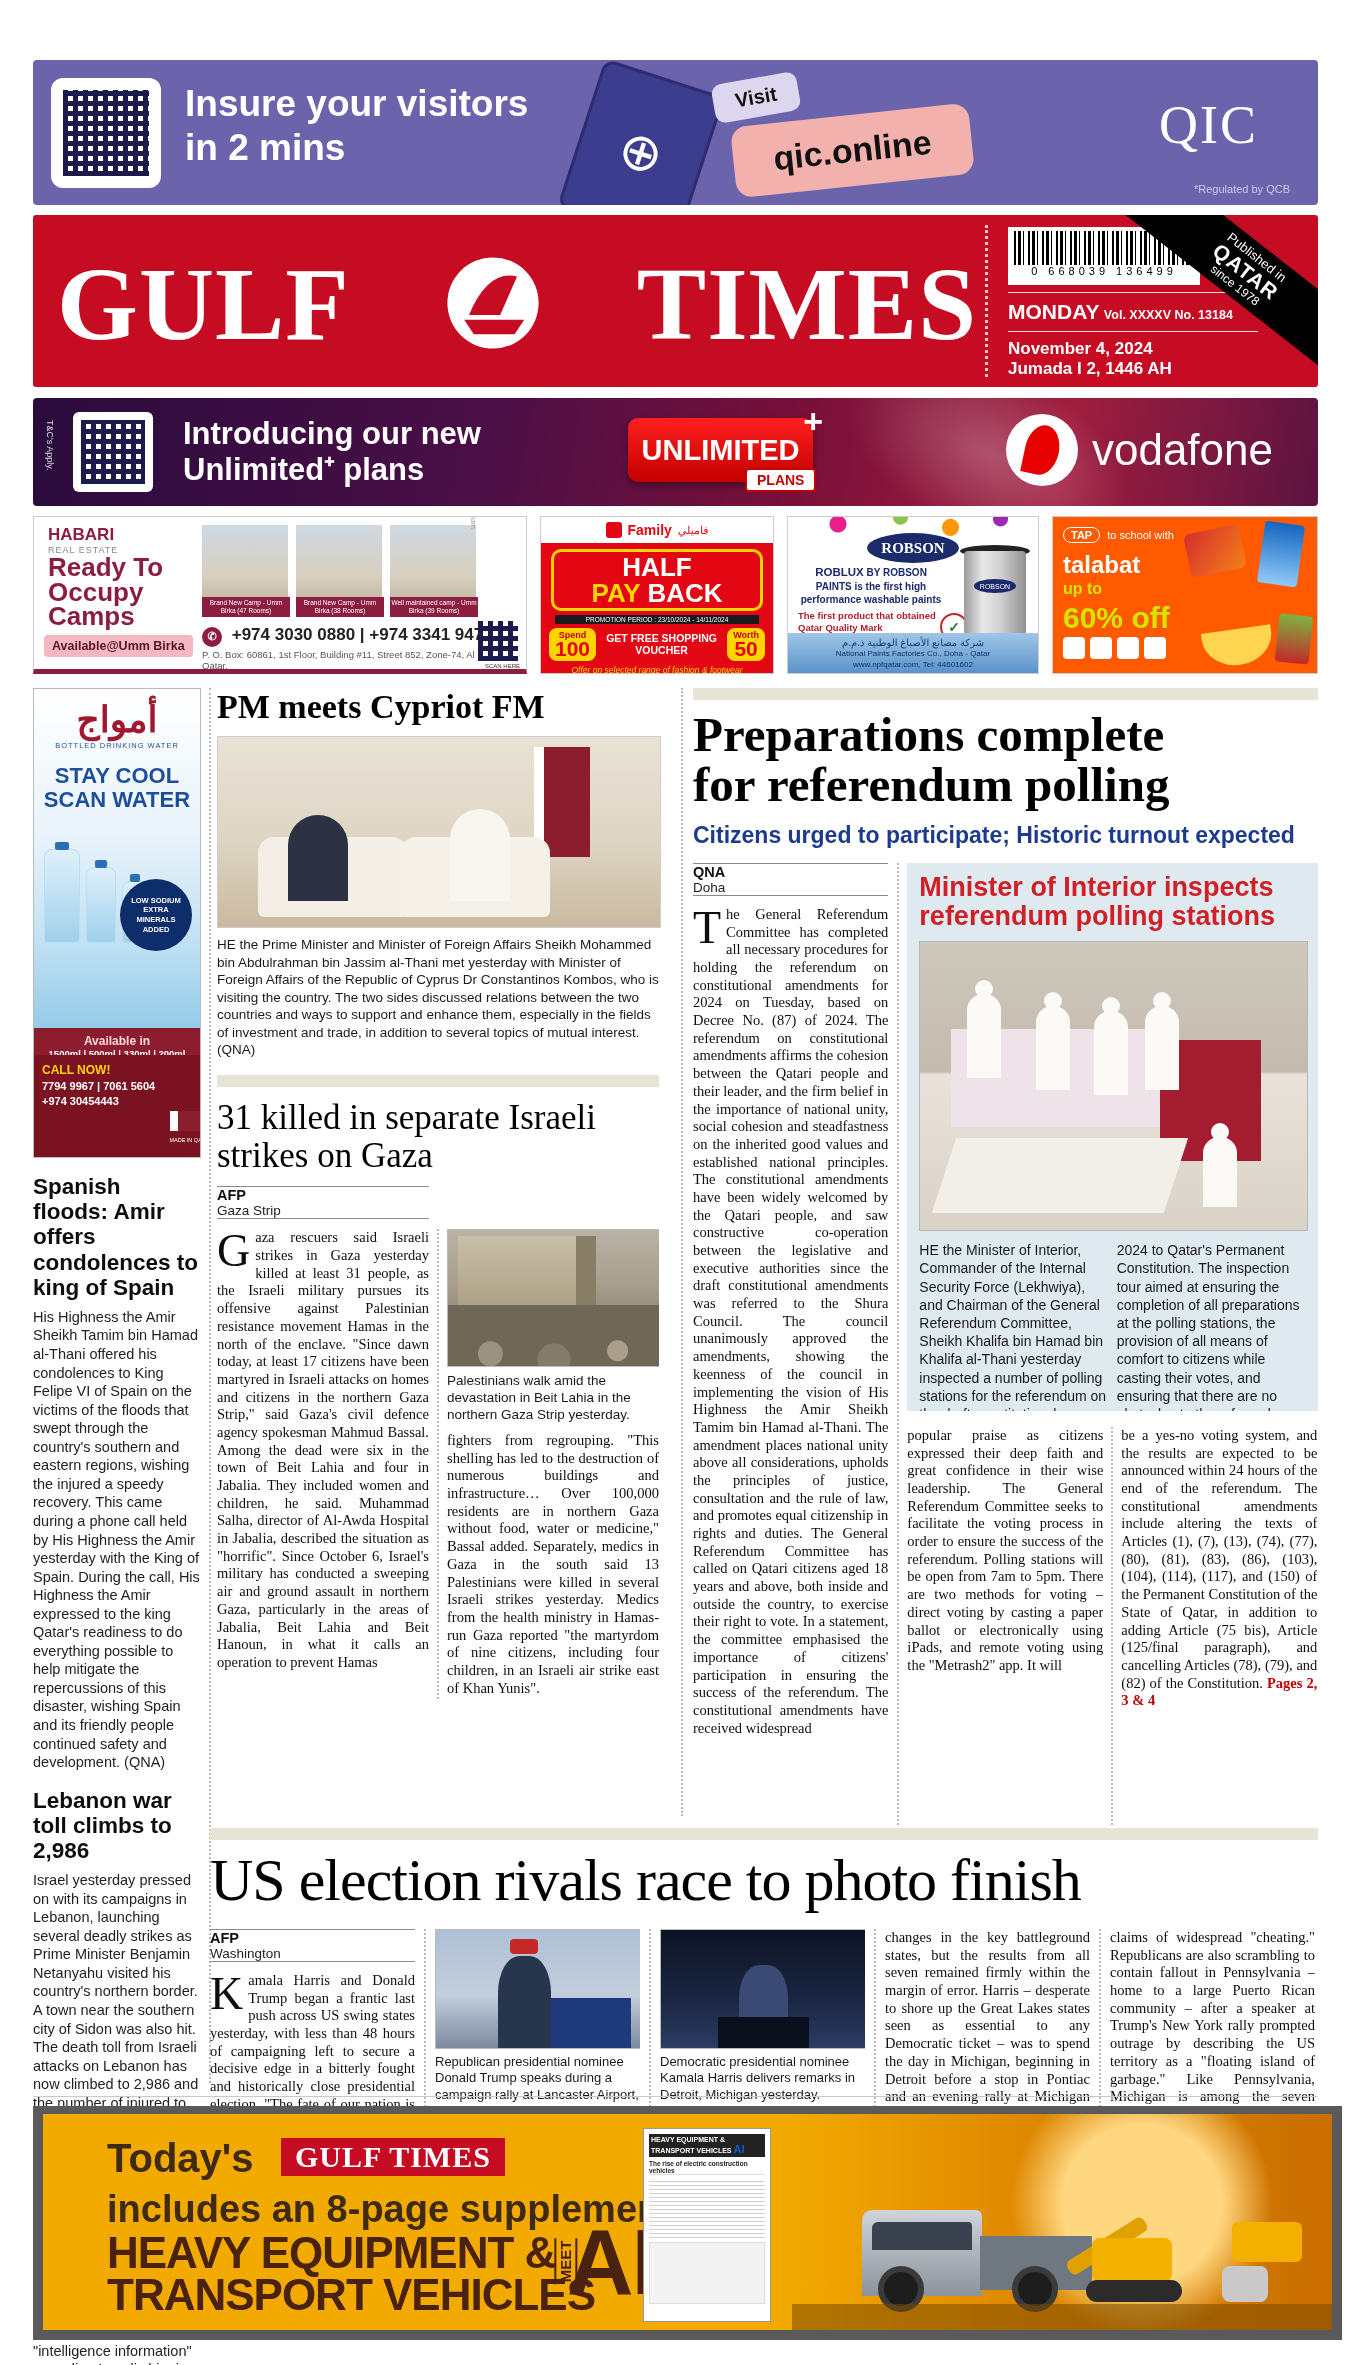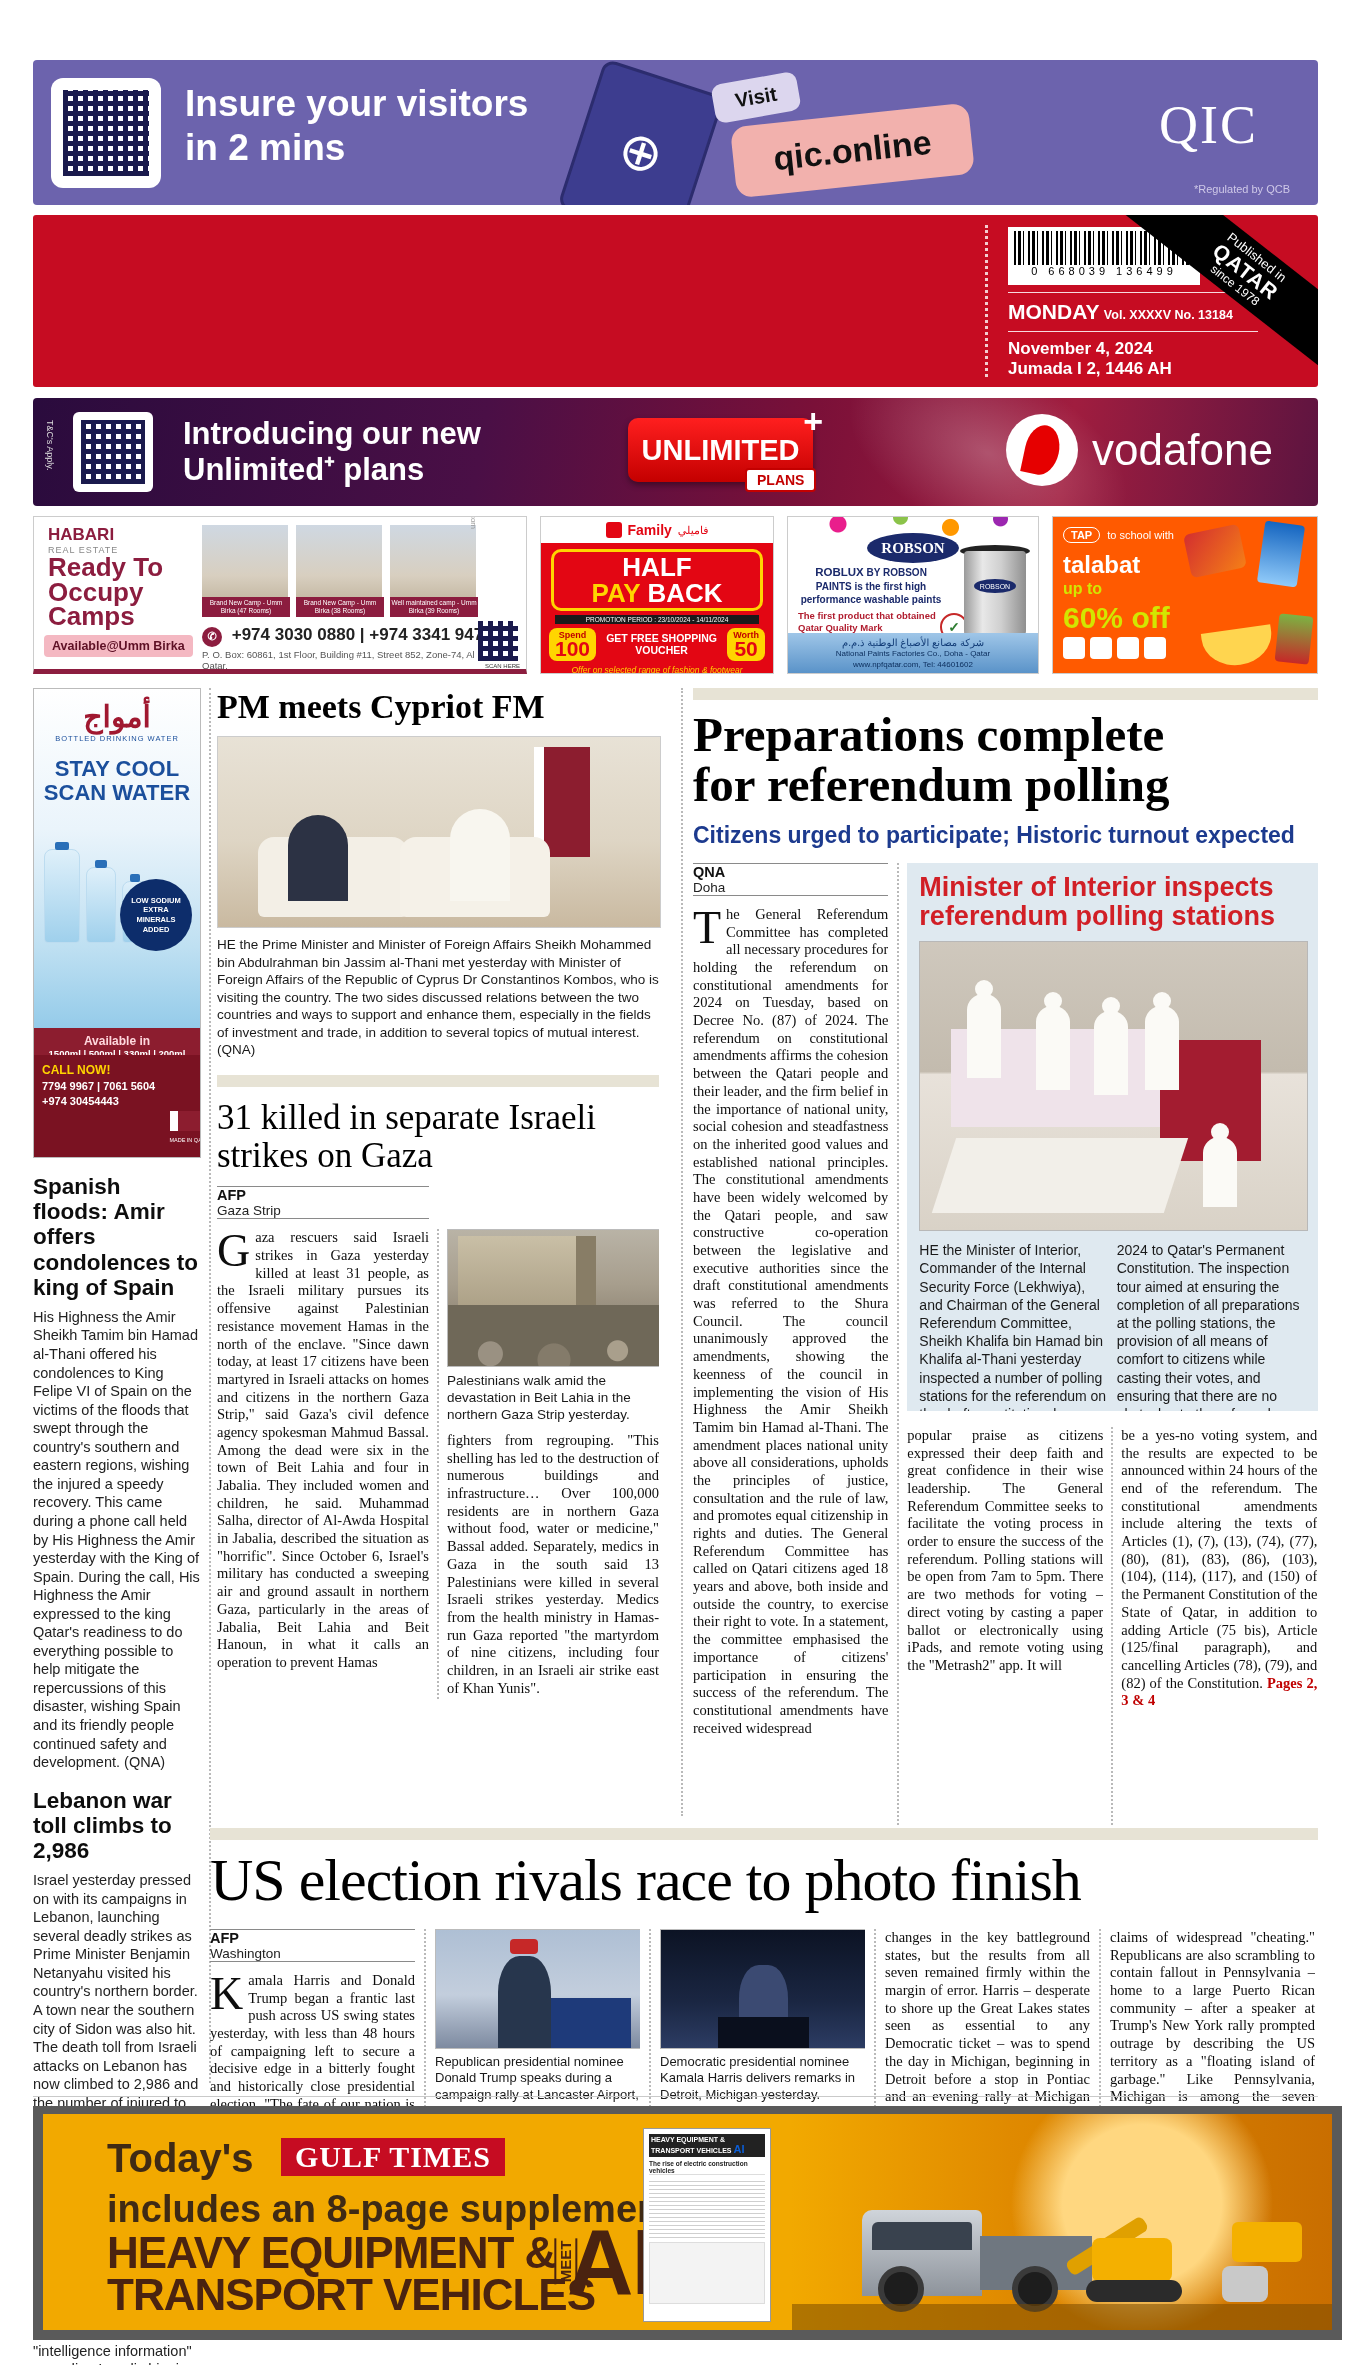--- a/index.html
+++ b/index.html
@@ -144,21 +144,21 @@
   
   .main{left:33px;top:688px;width:1285px;height:1402px;}
   .vdiv{position:absolute;top:0;height:1128px;border-left:2px dotted #b9b9b9;}
   .d1{left:176px;height:1395px;}
   .d2{left:648px;}
 
   
   .rail{position:absolute;left:0;top:0;width:168px;}
   .amwaj{width:166px;height:468px;border:1px solid #bbb;position:relative;background:
          linear-gradient(180deg,#ffffff 0%,#eaf4fb 30%,#bfe0f2 55%,#8ec8e8 75%,#5aa8d8 100%);overflow:hidden;}
-  .amwaj-brand{text-align:center;margin-top:10px;color:#a01830;font-size:30px;font-weight:bold;}
+  .amwaj-brand{text-align:center;margin-top:10px;color:#a01830;font-size:36px;font-weight:bold;}
   .amwaj-sub{text-align:center;color:#1b4f9c;font-size:7.5px;letter-spacing:1px;}
   .amwaj-l1{text-align:center;color:#1b4f9c;font-weight:bold;font-size:22px;margin-top:14px;line-height:1.1;}
   .amwaj-bottles{position:absolute;left:10px;top:160px;display:flex;gap:6px;align-items:flex-end;}
   .bottle{background:linear-gradient(180deg,#dff0fa,#9fd0ec);border-radius:8px 8px 4px 4px;border:1px solid #bcdcf0;position:relative;}
   .bottle:before{content:"";position:absolute;left:30%;top:-8px;width:40%;height:8px;background:#2a6fb8;border-radius:2px;}
   .b1{width:34px;height:92px;}  .b2{width:28px;height:74px;}  .b3{width:24px;height:60px;}
   .amwaj-badge{position:absolute;right:8px;top:190px;width:64px;height:64px;background:#0d2d6b;border-radius:50%;
                color:#fff;font-size:7.5px;font-weight:bold;text-align:center;display:flex;flex-direction:column;
                align-items:center;justify-content:center;line-height:1.3;padding:4px;}
   .amwaj-avail{position:absolute;left:0;bottom:92px;width:100%;background:#8c1d2f;color:#fff;text-align:center;padding:6px 0;}
@@ -302,20 +302,29 @@
       <div>in 2 mins</div>
     </div>
     <div class="qic-passport">⊕</div>
     <div class="qic-visit">Visit</div>
     <div class="qic-url">qic.online</div>
     <div class="qic-logo">QIC</div>
     <div class="qic-reg">*Regulated by QCB</div>
   </div>
 
   <div class="abs masthead">
+    <div class="mast-title">
+      <span>GULF</span>
+      <svg class="dhow-circle" viewBox="0 0 40 40">
+        <circle cx="20" cy="20" r="19" fill="#ffffff"></circle>
+        <path d="M10 25 Q18 6 30 9 L23 25 Z" fill="#c60c22"></path>
+        <path d="M8 27 h25 l-4 6 h-17 z" fill="#c60c22"></path>
+      </svg>
+      <span>TIMES</span>
+    </div>
     <div class="mast-dotted"></div>
     <div class="mast-info">
       <div class="barcode-box">
         <div class="barcode-bars"></div>
         <div class="barcode-digits">0 668039 136499</div>
       </div>
       <div class="mast-rule"></div>
       <div>
         <span class="mast-day">MONDAY</span>
         <span class="mast-vol">Vol. XXXXV No. 13184</span>

